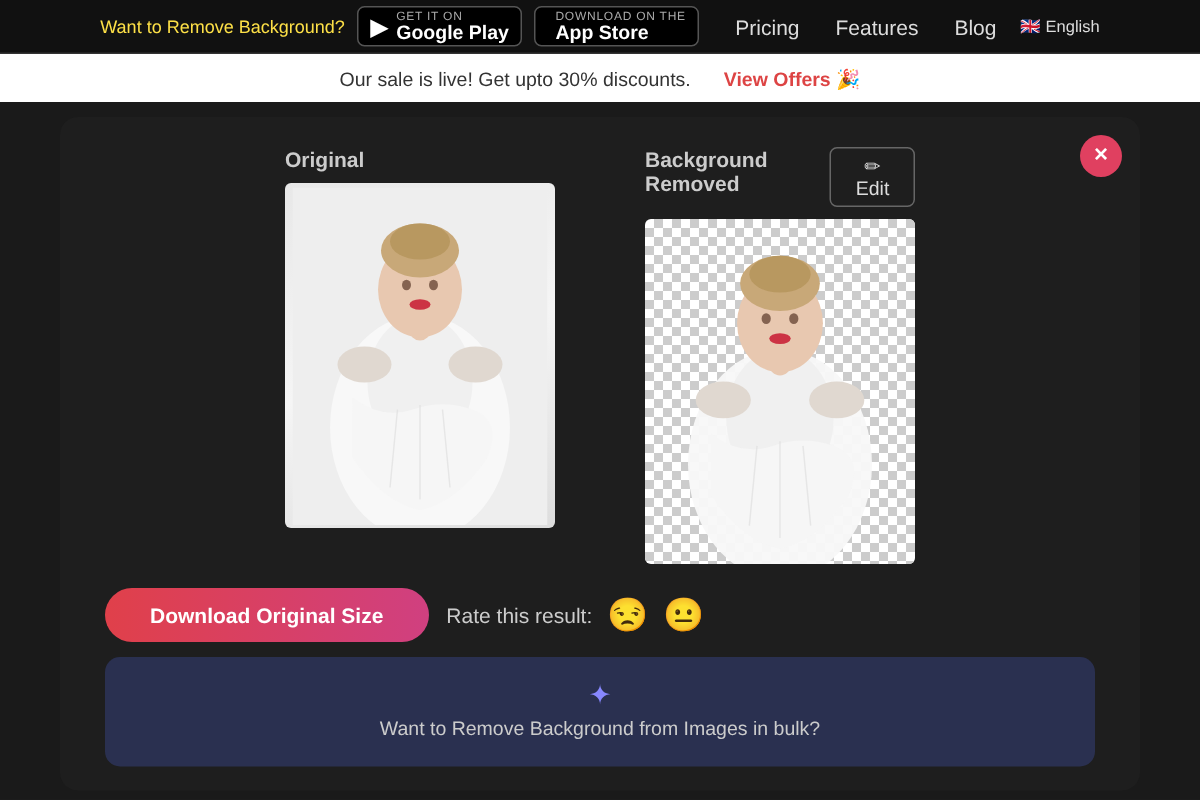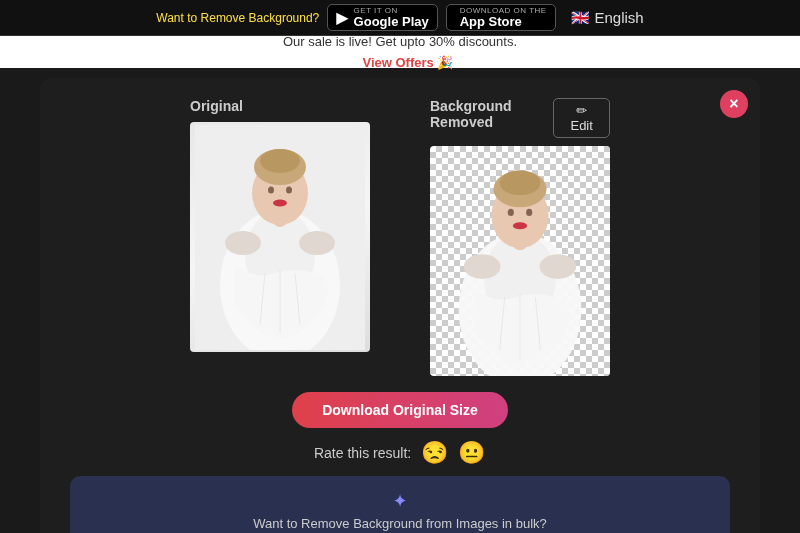--- a/index.html
+++ b/index.html
@@ -62,35 +62,34 @@
       color: #ddd;
       font-size: 14px;
       cursor: pointer;
       text-decoration: none;
     }
     .nav-lang {
       display: flex;
       align-items: center;
       gap: 4px;
       color: #ddd;
-      font-size: 15px;
+      font-size: 11px;
       margin-left: 8px;
     }
 
     
     .sale-banner {
       height: 32px;
       background: #fff;
       display: flex;
       align-items: center;
       justify-content: center;
       font-size: 13px;
       color: #333;
       gap: 6px;
-      flex-direction: column;
     }
     .sale-banner .view-offers {
       color: #d44;
       font-weight: 600;
       cursor: pointer;
       margin-left: 16px;
     }
 
     
     .main-content {
@@ -186,21 +185,21 @@
       border-radius: 5px;
       font-size: 13px;
       cursor: pointer;
       display: flex;
       align-items: center;
       gap: 4px;
     }
 
     .download-section {
       display: flex;
-      flex-direction: column;
+      flex-direction: row;
       align-items: center;
       margin-top: 16px;
       gap: 12px;
     }
 
     .download-btn {
       background: linear-gradient(90deg, #e0404a, #d04080);
       border: none;
       color: #fff;
       padding: 10px 30px;
@@ -260,20 +259,25 @@
   </div>
 
   <div class="app-badge">
     <span class="badge-icon"></span>
     <div>
       <div class="badge-text-small">Download on the</div>
       <div class="badge-text-big">App Store</div>
     </div>
   </div>
 
+  <div class="nav-links">
+    <a class="nav-link">Pricing</a>
+    <a class="nav-link">Features</a>
+    <a class="nav-link">Blog</a>
+  </div>
 
   <div class="nav-lang">
     <span>🇬🇧 English</span>
   </div>
 </div>
 
 <div class="sale-banner">
   <span>Our sale is live! Get upto 30% discounts.</span>
   <span class="view-offers">View Offers 🎉</span>
 </div>

